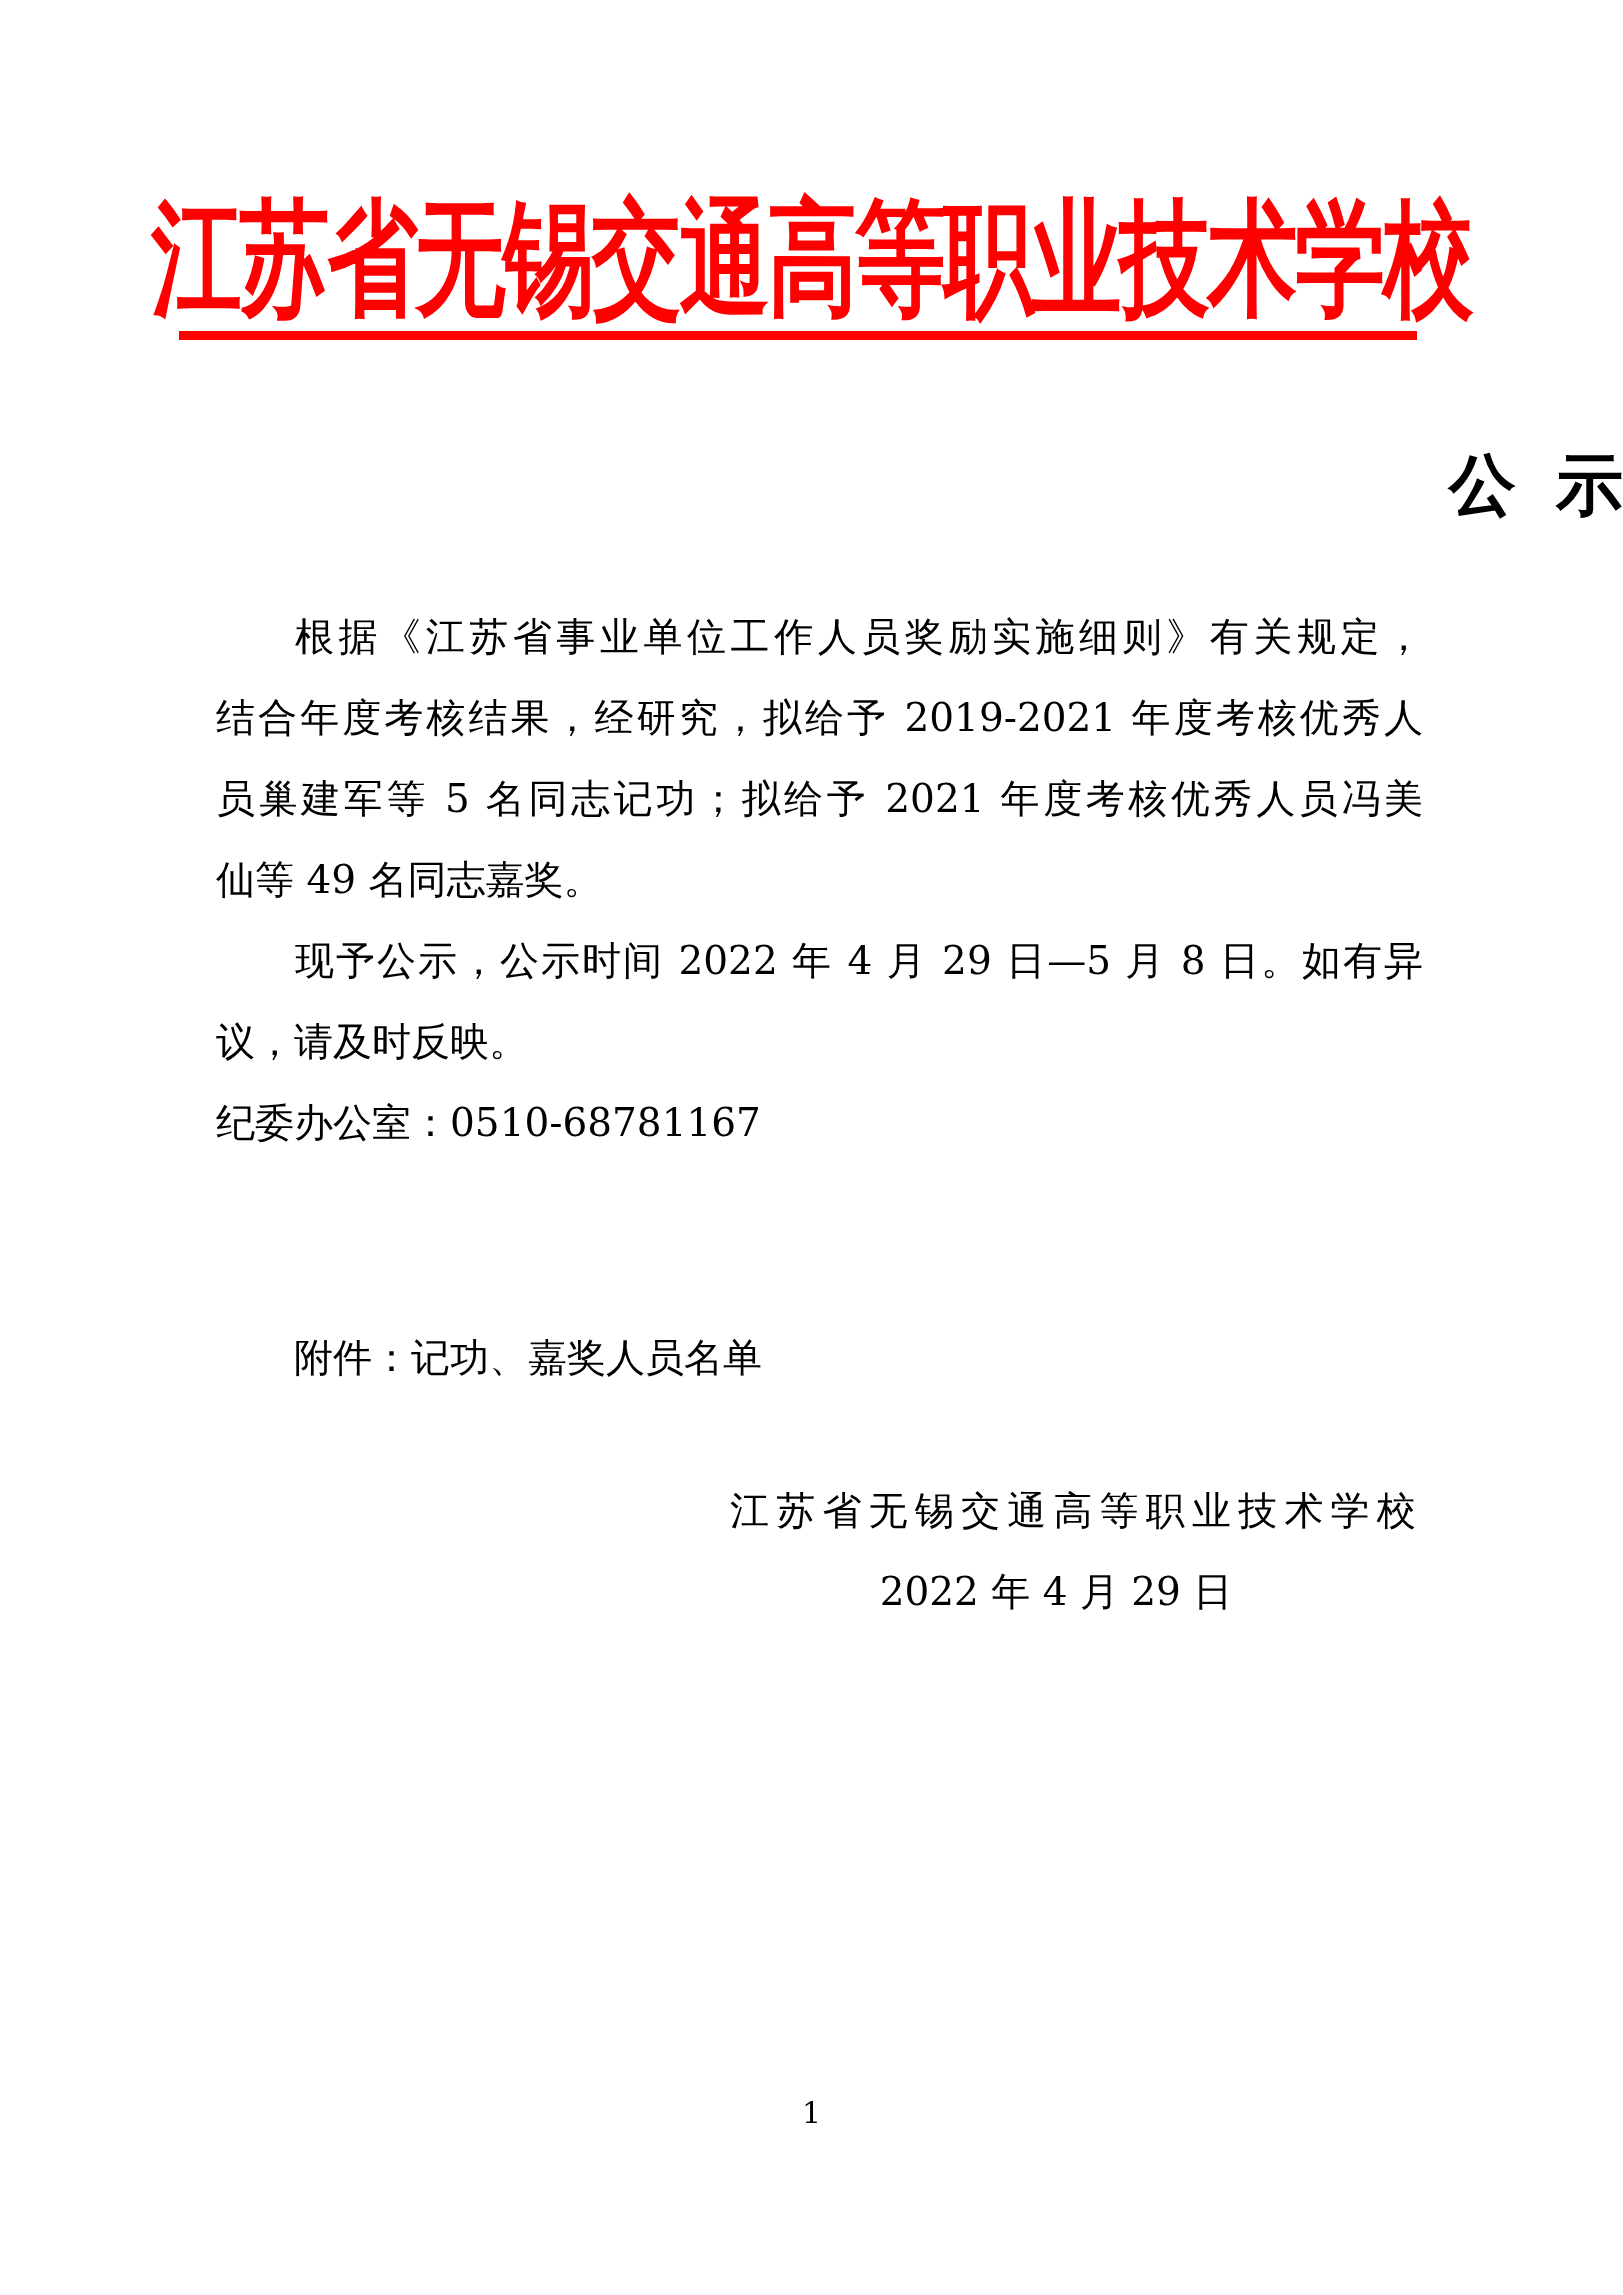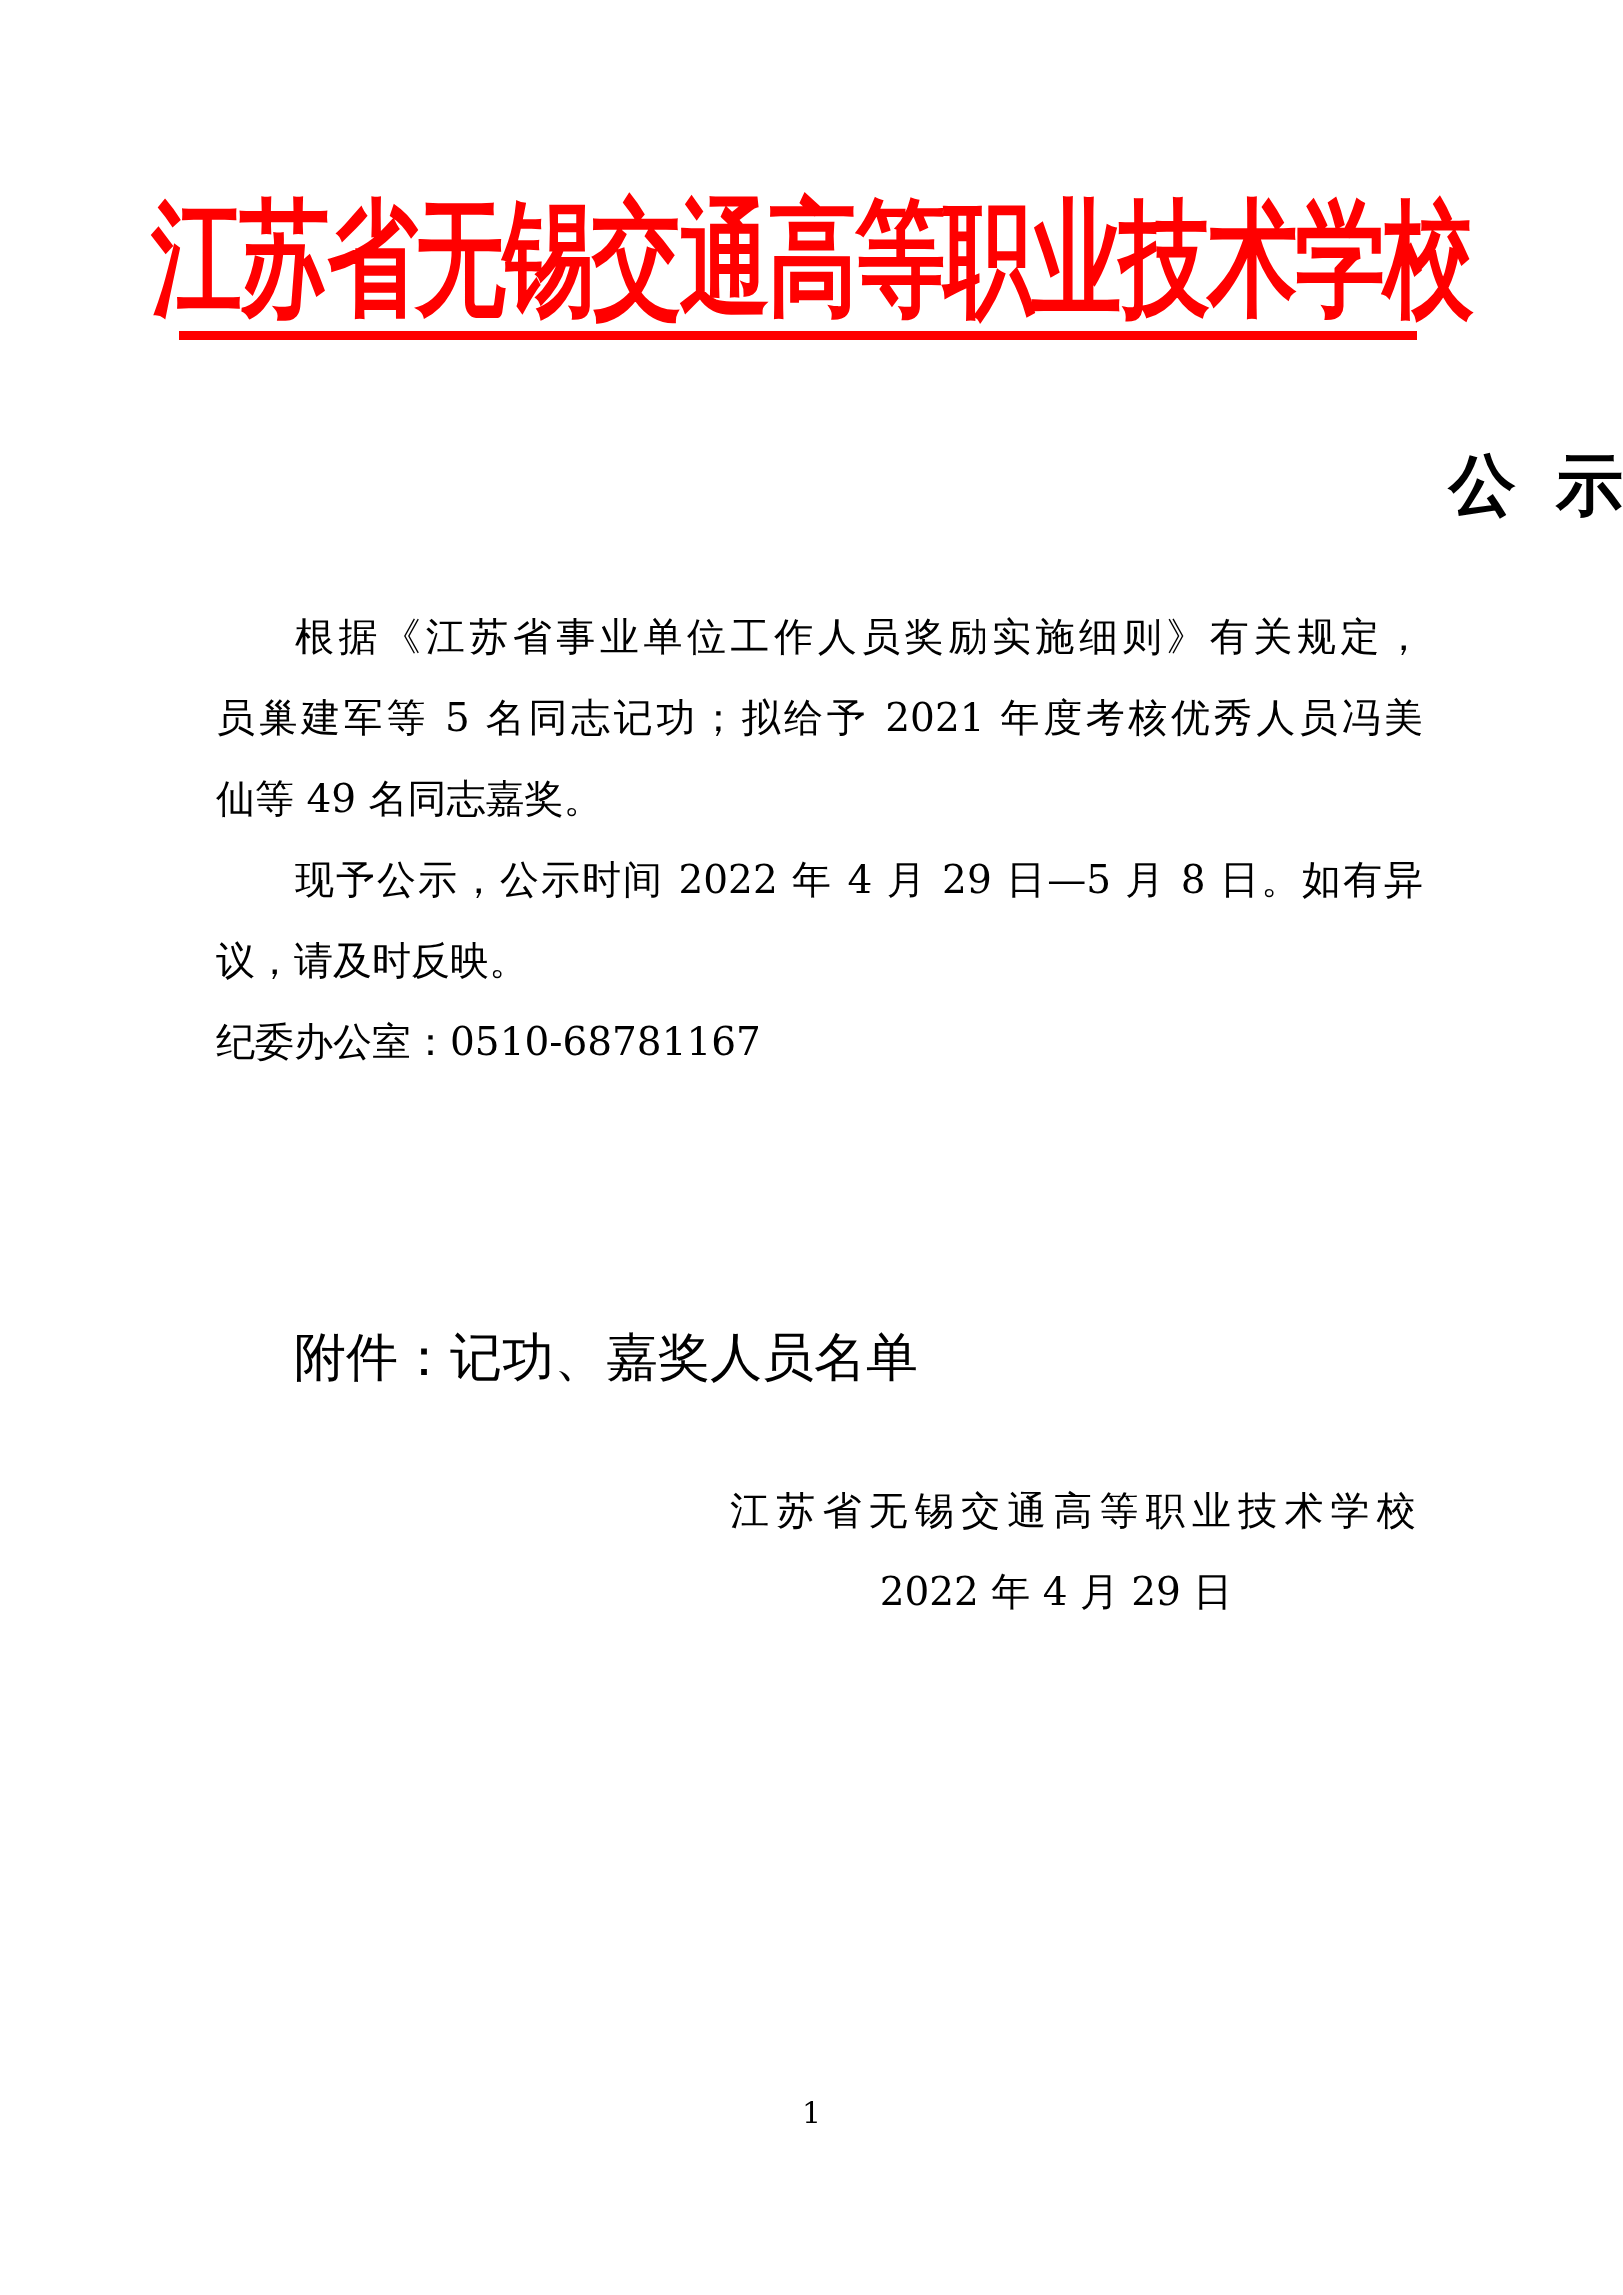--- a/index.html
+++ b/index.html
@@ -60,21 +60,21 @@
     line-height: 81px;
   }
   .line { overflow: hidden; }
   .l-indent { text-indent: 79px; }
   .l-justify { text-align: justify; text-align-last: justify; }
   
   .attachment {
     position: absolute;
     left: 294px;
     top: 1317px;
-    font-size: 52px;
+    font-size: 39px;
     line-height: 81px;
     white-space: nowrap;
   }
   
   .signature {
     position: absolute;
     left: 730px;
     top: 1470px;
     width: 652px;
     text-align: center;
@@ -100,20 +100,21 @@
 <div class="page">
 
   <div class="letterhead">江苏省无锡交通高等职业技术学校</div>
 
   <div class="letterhead-rule"></div>
 
   <div class="doc-title">公 示</div>
 
   <div class="doc-body">
     <div class="line l-indent l-justify">根据《江苏省事业单位工作人员奖励实施细则》有关规定，</div>
+    <div class="line l-justify">结合年度考核结果，经研究，拟给予 2019-2021 年度考核优秀人</div>
     <div class="line l-justify">员巢建军等 5 名同志记功；拟给予 2021 年度考核优秀人员冯美</div>
     <div class="line">仙等 49 名同志嘉奖。</div>
     <div class="line l-indent l-justify">现予公示，公示时间 2022 年 4 月 29 日—5 月 8 日。如有异</div>
     <div class="line">议，请及时反映。</div>
     <div class="line">纪委办公室：0510-68781167</div>
   </div>
 
   <div class="attachment">附件：记功、嘉奖人员名单</div>
 
   <div class="signature">

